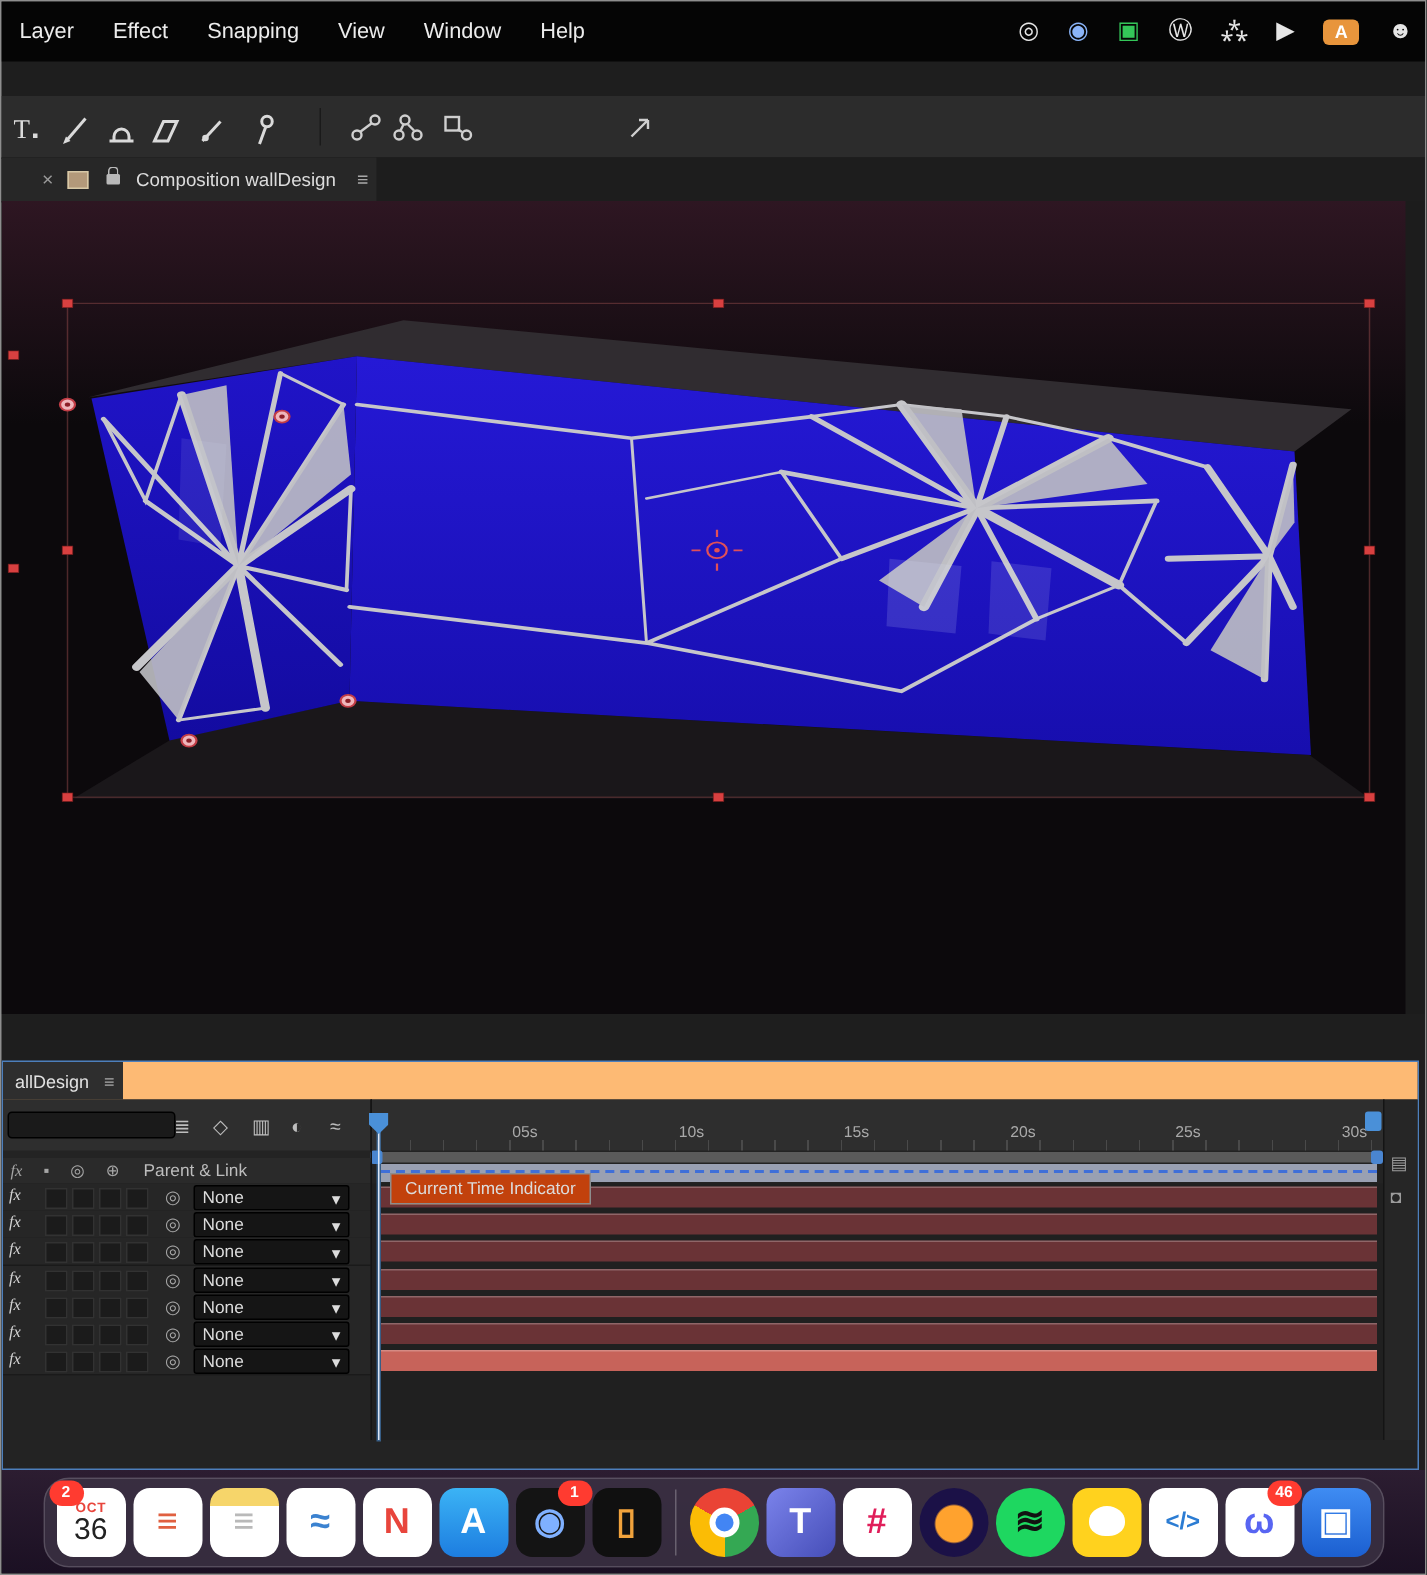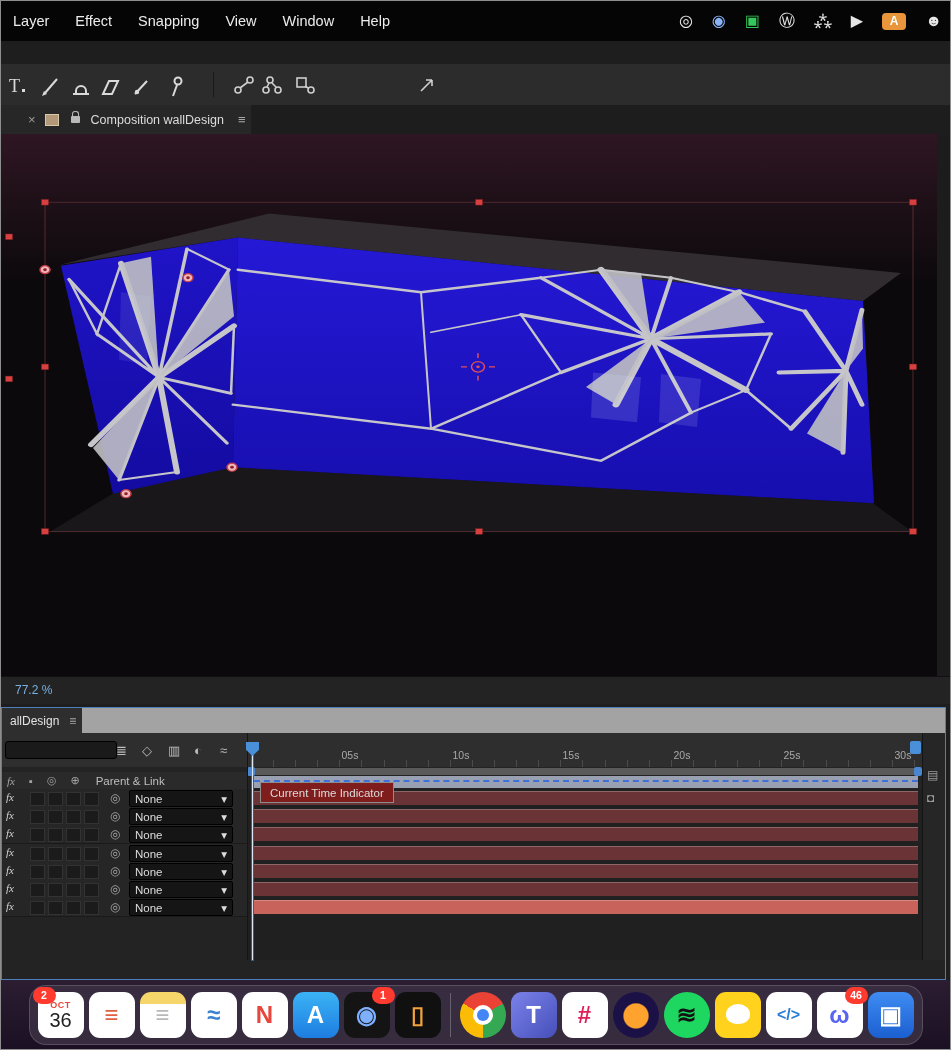--- a/index.html
+++ b/index.html
@@ -31,21 +31,21 @@
   .lock{width:9px;height:7px;background:#b9b9b9;border-radius:1px;position:relative;margin-left:12px;}
   .lock::before{content:"";position:absolute;top:-5px;left:1px;width:5px;height:5px;border:1.5px solid #b9b9b9;border-bottom:none;border-radius:3px 3px 0 0;}
   .comptitle{color:#dcdcdc;font-size:12.5px;margin-left:11px;}
   .tabmenu{color:#a8a8a8;font-size:13px;margin-left:14px;}
   .chip{position:absolute;left:34px;top:140px;width:93px;height:25px;background:#3e3e3e;border-radius:3px;color:#dedede;font-size:12px;display:flex;align-items:center;justify-content:center;}
   
   .compctl{position:absolute;left:0;top:675px;width:100%;height:27px;background:#232323;border-top:1px solid #101010;}
   .blue{color:#79b0e2;}
   
   .tlpanel{position:absolute;left:0;top:706px;width:943px;height:271px;border:1px solid #4d7fbc;background:#232323;}
-  .tl-tabstrip{position:absolute;left:0;top:0;width:100%;height:25px;background:#a3a3a3;}
+  .tl-tabstrip{position:absolute;left:0;top:0;width:100%;height:25px;background:#fdba74;}
   .tl-tab{position:absolute;left:0;top:0;width:80px;height:25px;background:#2e2e2e;color:#e2e2e2;font-size:12px;display:flex;align-items:center;}
   .tl-tools{position:absolute;left:0;top:25px;width:245px;height:34px;background:#2e2e2e;}
   .tl-search{position:absolute;left:3px;top:33px;width:100px;height:16px;background:#1a1a1a;border:1px solid #000;border-radius:3px;color:#ccc;font-size:11px;padding:0 5px;}
   .tl-tico{position:absolute;top:36px;color:#bdbdbd;font-size:13px;line-height:1;}
   .ruler{position:absolute;left:245px;top:25px;width:675px;height:34px;background:#2e2e2e;border-left:1px solid #141414;}
   .rlabel{position:absolute;top:41px;width:26px;text-align:center;color:#a9a9a9;font-size:10.5px;}
   .ticks{position:absolute;left:249px;top:52px;width:666px;height:7px;background:repeating-linear-gradient(90deg,#4a4a4a 0 1px,transparent 1px 22.1px);}
   .navbar{position:absolute;left:249px;top:60px;width:667px;height:7px;background:#5a5a5a;border-radius:3px;}
   .navgrip{position:absolute;top:59px;width:8px;height:9px;background:#4a85d0;border-radius:2px;}
   .workarea{position:absolute;left:252px;top:68px;width:664px;height:12px;background:#99a0b2;z-index:6;}
@@ -54,21 +54,21 @@
   .tl-lane{position:absolute;left:246px;top:81px;width:674px;height:171px;background:#202020;}
   .tl-row{position:absolute;left:0;width:245px;height:18px;background:#262626;border-bottom:1px solid #1a1a1a;}
   .fxb{position:absolute;left:4px;top:2px;color:#d2d2d2;font-size:11px;font-style:italic;font-family:"Liberation Serif",serif;}
   .cell{position:absolute;top:3px;width:13px;height:12px;background:#1b1b1b;border:1px solid #323232;}
   .pick{position:absolute;left:108px;top:2px;color:#a8a8a8;font-size:12px;}
   .nonedd{position:absolute;left:127px;top:1px;width:92px;height:15px;background:#151515;border:1px solid #000;border-radius:2px;color:#dcdcdc;font-size:11.5px;display:flex;align-items:center;justify-content:space-between;padding:0 5px;}
   .tl-bar{position:absolute;left:252px;width:664px;height:13px;z-index:5;border-top:1px solid rgba(255,255,255,.25);}
   .cti-line{position:absolute;left:250px;top:46px;width:1px;height:206px;background:#dce6f5;box-shadow:0 0 0 1px rgba(74,144,216,.55);z-index:40;}
   .cti-head{position:absolute;left:244px;top:34px;width:13px;height:14px;background:#4a90d8;clip-path:polygon(0 0,100% 0,100% 55%,50% 100%,0 55%);z-index:41;}
   .endmark{position:absolute;left:908px;top:33px;width:11px;height:13px;background:#4a90d8;border-radius:2px;z-index:7;}
-  .tooltip{position:absolute;left:258px;top:74px;height:19px;background:#7f1d1d;border:1px solid #8d8d8d;color:#dcdcdc;font-size:11.5px;display:flex;align-items:center;padding:0 9px;z-index:50;white-space:nowrap;}
+  .tooltip{position:absolute;left:258px;top:74px;height:19px;background:#c2410c;border:1px solid #8d8d8d;color:#dcdcdc;font-size:11.5px;display:flex;align-items:center;padding:0 9px;z-index:50;white-space:nowrap;}
   .tl-gutter{position:absolute;left:920px;top:25px;width:22px;height:227px;background:#262626;border-left:1px solid #141414;color:#9c9c9c;}
   .tl-bottom{position:absolute;left:0;top:252px;width:100%;height:18px;background:#2e2e2e;border-top:1px solid #141414;color:#c8c8c8;font-size:11.5px;}
   .vdiv{position:absolute;left:245px;top:25px;width:1px;height:227px;background:#151515;}
   .ztri{width:0;height:0;border-style:solid;position:absolute;}
   .zknob{position:absolute;width:9px;height:9px;border-radius:50%;background:#bdbdbd;}
   .ztrack{position:absolute;height:2px;background:#5a5a5a;}
   
   .desk{position:absolute;left:0;top:979px;width:100%;height:69px;background:linear-gradient(180deg,#2c1d31,#1b1023);}
   .dock{position:absolute;left:50%;transform:translateX(-50%);top:984px;height:58px;background:rgba(60,50,68,.82);border:1px solid rgba(255,255,255,.16);border-radius:17px;display:flex;align-items:center;gap:5px;padding:0 8px;}
   .di{position:relative;width:46px;height:46px;border-radius:11px;display:flex;align-items:center;justify-content:center;flex:none;}
@@ -260,24 +260,20 @@
       </g>
       <g data-name="anchor-point" stroke="#e05058" fill="none" stroke-width="1.5">
         <circle cx="477" cy="423" r="6.5"></circle>
         <path d="M477 412 v-6 M477 434 v6 M466 423 h-6 M488 423 h6"></path>
         <circle cx="477" cy="423" r="1.8" fill="#e05058" stroke="none"></circle>
       </g>
       <rect x="936" y="133" width="15" height="675" fill="#1c1c1c" data-name="viewport-right-gutter"></rect>
     </svg>
   </div>
 
-  <div class="compctl" data-name="composition-controls-bar">
-    <span class="abs blue" style="left:14px;top:6px;font-size:12px" data-name="zoom-level">77.2 %</span>
-
-  </div>
 
   <div class="tlpanel" data-name="timeline-panel">
     <div class="tl-tabstrip" data-name="timeline-tab-strip">
       <div class="tl-tab" data-name="timeline-tab">
         <span style="margin-left:8px" data-name="timeline-tab-label">allDesign</span>
         <span style="margin-left:10px;color:#a8a8a8" data-name="panel-menu-icon">≡</span>
       </div>
     </div>
     <div class="tl-tools" data-name="timeline-toolbar"></div>
     <input class="tl-search" data-name="timeline-search-input" value="" style="">

